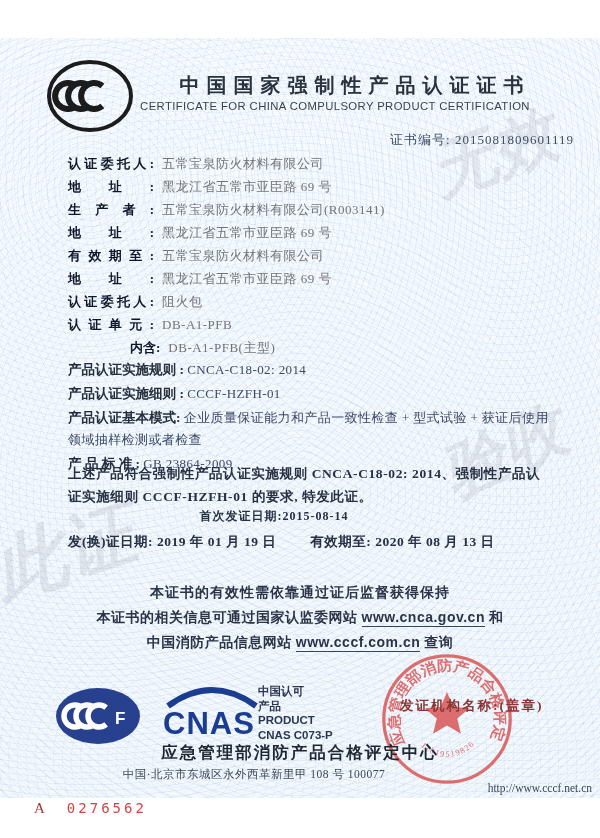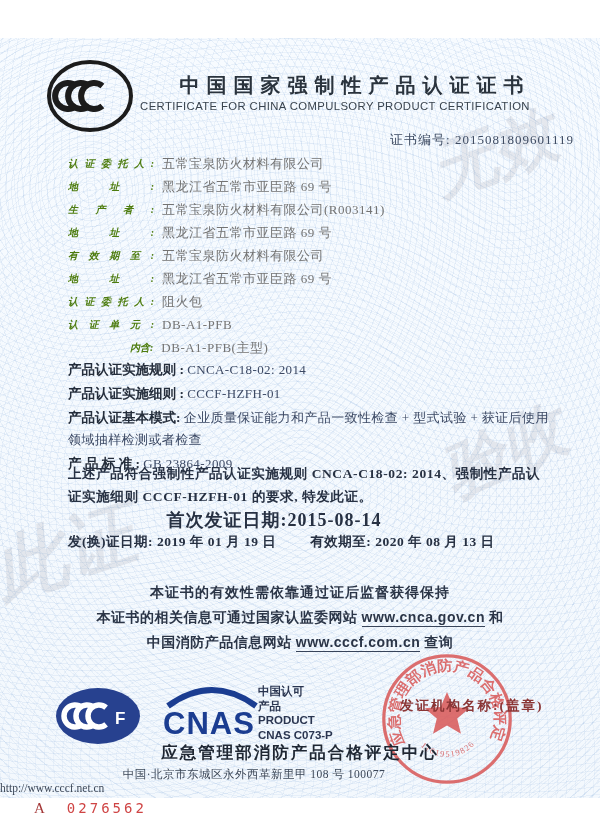--- a/index.html
+++ b/index.html
@@ -19,31 +19,31 @@
   .title{position:absolute;left:135px;top:72px;width:440px;text-align:center;
     font-family:"Liberation Sans","DejaVu Sans",sans-serif;font-weight:bold;font-size:20px;
     letter-spacing:7px;color:#2a333d;}
   .subtitle{position:absolute;left:120px;top:100px;width:430px;text-align:center;
     font-family:"Liberation Sans","DejaVu Sans",sans-serif;font-size:11.3px;letter-spacing:.4px;color:#39434e;}
   .certno{position:absolute;right:26px;top:131px;font-size:13px;color:#3f4c63;letter-spacing:1px;}
   
   .fields{position:absolute;left:68px;top:152px;right:45px;}
   .frow{height:23px;line-height:23px;font-size:13px;white-space:nowrap;}
   .flabel{display:inline-block;width:86px;text-align:justify;text-align-last:justify;
-    font-weight:bold;color:#4d7c0f;font-size:10px;vertical-align:top;font-style:italic;}
+    font-weight:bold;color:#0f172a;font-size:13px;vertical-align:top;}
   .fvalue{color:#737373;margin-left:8px;letter-spacing:.5px;}
   .frow.inner .flabel{width:auto;margin-left:62px;text-align-last:auto;}
   .rules{position:absolute;left:68px;top:359px;right:50px;}
   .rrow{font-size:13px;line-height:22px;margin-bottom:2px;}
   .rlabel{font-weight:bold;color:#242d3b;font-size:13.5px;}
   .rvalue{color:#3c4964;letter-spacing:.4px;}
   .statement{position:absolute;left:68px;top:462px;right:48px;font-weight:bold;
     font-size:13.5px;line-height:23px;color:#273143;letter-spacing:.6px;}
   .first-issue{position:absolute;left:68px;top:508px;right:120px;text-align:center;
-    font-weight:bold;font-size:18px;color:#273143;letter-spacing:1px;}
+    font-weight:bold;font-size:12px;color:#273143;letter-spacing:1px;}
   .issue-row{position:absolute;left:68px;top:533px;right:40px;font-weight:bold;
     font-size:13.5px;color:#273143;display:flex;gap:34px;letter-spacing:.5px;}
   
   .f-line1{position:absolute;left:0;top:584px;width:600px;text-align:center;
     font-weight:bold;font-size:14px;color:#2b3547;letter-spacing:1px;}
   .f-line2{position:absolute;left:0;top:609px;width:600px;text-align:center;
     font-weight:bold;font-size:14px;color:#2b3547;letter-spacing:.5px;}
   .f-line3{position:absolute;left:0;top:634px;width:600px;text-align:center;
     font-weight:bold;font-size:14px;color:#2b3547;letter-spacing:.5px;}
   .url{font-family:"Liberation Sans","DejaVu Sans",sans-serif;font-weight:bold;
@@ -52,21 +52,21 @@
   .cnas-logo{position:absolute;left:158px;top:682px;}
   .acc-block{position:absolute;left:258px;top:684px;font-family:"Liberation Sans","DejaVu Sans",sans-serif;
     font-size:11.5px;line-height:14.5px;color:#2a3550;font-weight:bold;}
   .seal{position:absolute;left:368px;top:640px;opacity:.88;}
   .seal-caption{position:absolute;left:400px;top:697px;font-size:13.5px;font-weight:bold;
     color:#8a3535;letter-spacing:2px;}
   .org-name{position:absolute;left:0;top:742px;width:600px;text-align:center;font-weight:bold;
     font-size:16.5px;color:#1f2733;letter-spacing:2px;}
   .org-addr{position:absolute;left:0;top:767px;width:508px;text-align:center;
     font-size:11.5px;color:#3c4757;letter-spacing:.5px;}
-  .org-web{position:absolute;left:0;top:782px;width:592px;text-align:left;
+  .org-web{position:absolute;left:0;top:782px;width:592px;text-align:right;
     font-size:11.5px;color:#3c4757;}
   .serial{position:absolute;left:34px;top:800px;display:flex;align-items:baseline;gap:22px;}
   .serial-letter{font-size:15px;color:#a33636;}
   .serial-num{font-family:"DejaVu Sans Mono","Liberation Mono",monospace;font-size:14px;
     color:#cf4444;letter-spacing:3px;}
 </style>
 </head>
 <body>
 
 <div class="page">

